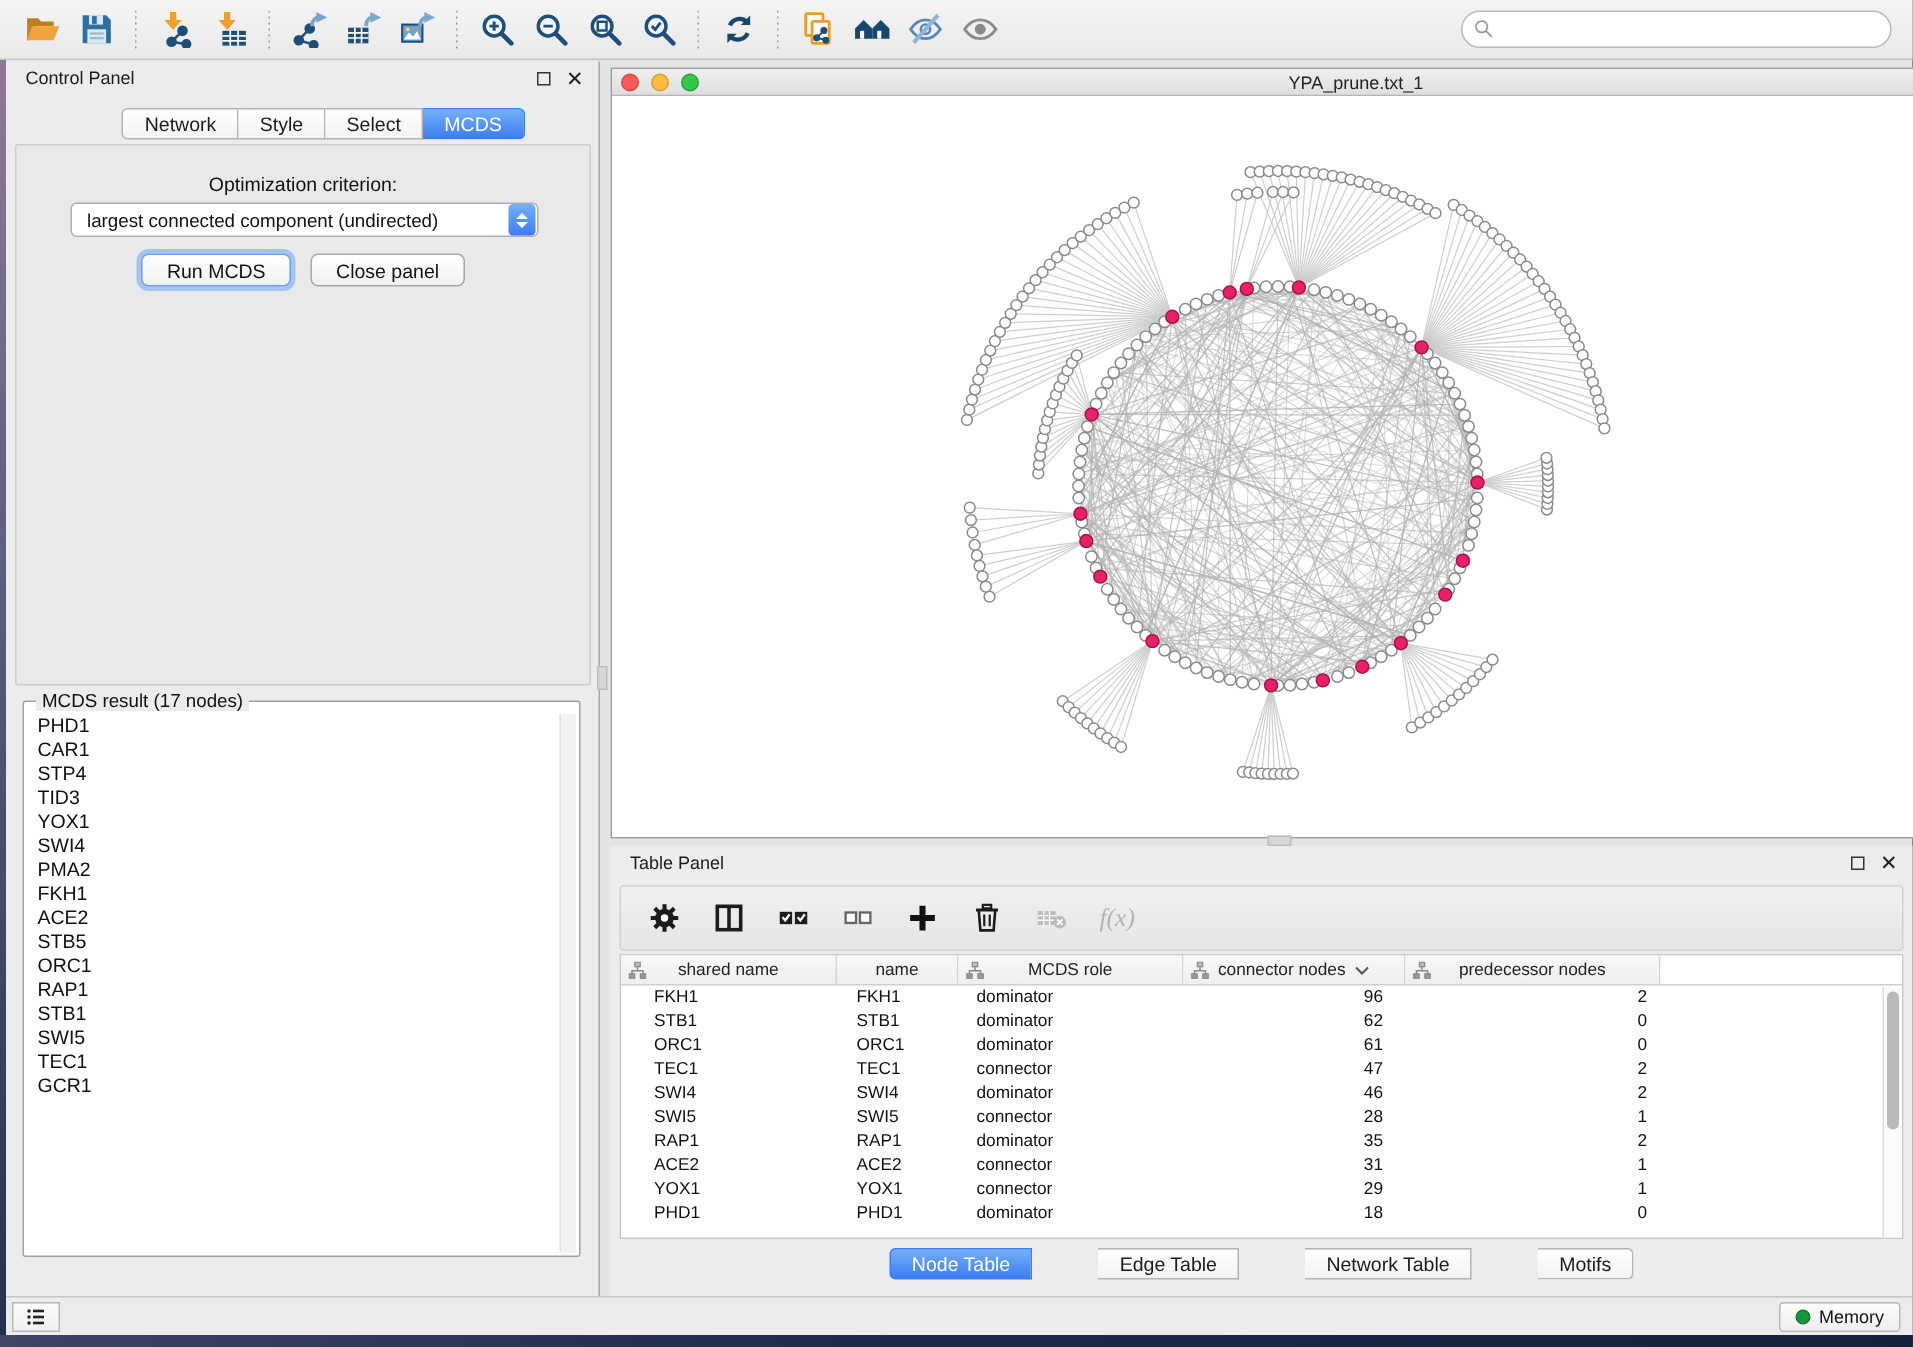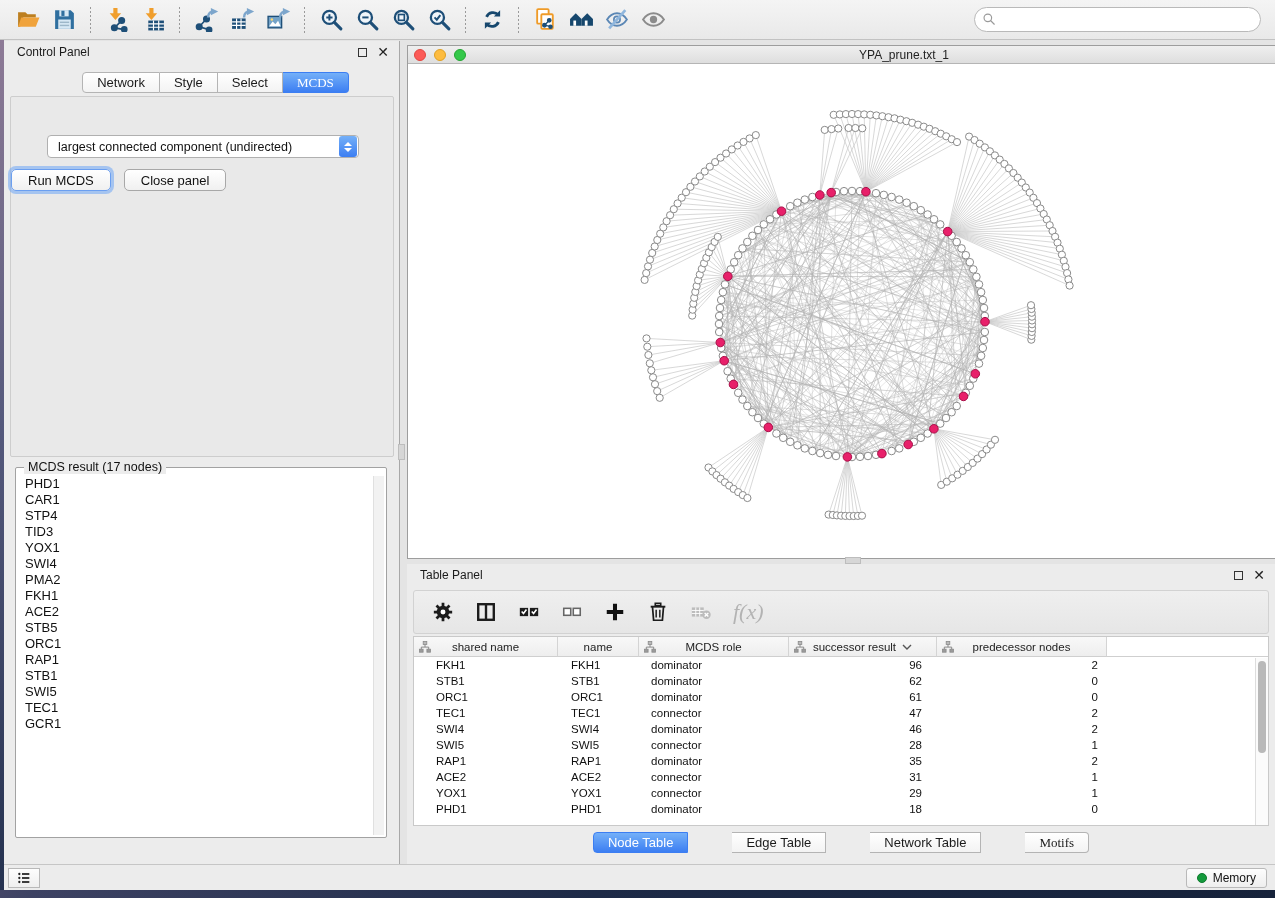--- a/index.html
+++ b/index.html
@@ -31,34 +31,34 @@
   .win-float { width:9px; height:9px; border:1.5px solid #333; margin-right:10px; }
   .win-close { font-size:14px; font-weight:bold; color:#222; line-height:9px; }
 
   
   .control-panel { position:absolute; left:4px; top:41px; width:396px; height:823px;
     background:#ececec; border-right:1px solid #a8a8a8; }
   .cp-tabs { position:absolute; left:0; top:31px; width:100%; display:flex; justify-content:center;margin-left:14px; }
   .seg-tab { height:21px; padding:0 14px; display:flex; align-items:center; font-size:13px;
     background:linear-gradient(#ffffff,#f3f3f3); border:1px solid #b4b4b4; border-left:none; color:#1b1b1b; }
   .seg-tab:first-child { border-left:1px solid #b4b4b4; border-radius:4px 0 0 4px; }
-  .seg-tab:last-child { border-radius:0 4px 4px 0;font-family:Liberation Serif, serif; }
+  .seg-tab:last-child { border-radius:0 4px 4px 0; }
   .seg-tab.sel { background:linear-gradient(#74b0f8,#3c7ef2); color:#fff; border-color:#3c7ef2; }
   .cp-inner { position:absolute; left:6px; top:55px; width:384px; height:361px;
     background:#e9e9e9; border:1px solid #cdcdcd; border-radius:2px; }
   .crit-label { text-align:center; margin-top:18px; font-size:13px; color:#111; }
   .dropdown { position:absolute; left:36px; top:38px; width:312px; height:23px; background:#fff;
     border:1px solid #b0b0b0; border-radius:4px; display:flex; align-items:center; font-size:12.5px; }
   .dropdown .val { flex:1; padding-left:10px; color:#111; }
   .dd-stepper { width:18px; height:21px; margin-right:1px; border-radius:3px;
     background:linear-gradient(#74b0f8,#3c7ef2); display:flex; flex-direction:column;
     align-items:center; justify-content:center; gap:2px; }
   .dd-stepper i { width:0; height:0; border-left:4px solid transparent; border-right:4px solid transparent; }
   .dd-up { border-bottom:4px solid #fff; } .dd-down { border-top:4px solid #fff; }
-  .btn-row { position:absolute; left:0; top:72px; width:100%; display:flex; gap:13px; }
+  .btn-row { position:absolute; left:0; top:72px; width:100%; display:flex; justify-content:center; gap:13px; }
   .mac-btn { height:22px; padding:0 16px; font-size:13px; color:#111;
     background:linear-gradient(#ffffff,#f0f0f0); border:1px solid #a8a8a8; border-radius:5px; }
   .mac-btn.focused { border-color:#6b9ff0; box-shadow:0 0 0 3px rgba(110,165,245,.55); }
   .result-group { position:absolute; left:11px; top:426px; width:372px; height:371px;
     border:1px solid #a2a2a2; border-radius:2px; background:#fff; }
   .result-legend { position:absolute; left:8px; top:-8px; background:#ececec; padding:0 4px;
     font-size:12.5px; color:#111; }
   .result-list { position:absolute; left:2px; top:8px; right:14px; bottom:2px; overflow:hidden;
     font-size:13px; line-height:16px; color:#111; padding-left:7px; }
   .result-scroll { position:absolute; right:2px; top:8px; width:11px; bottom:2px;
@@ -84,21 +84,21 @@
   .net-canvas { position:absolute; left:0; top:19px; right:0; bottom:0; background:#fff; }
 
   
   .table-panel { position:absolute; left:407px; top:564px; width:868px; height:300px; background:#ececec; }
   .tp-toolbar { position:absolute; left:6px; top:26px; right:6px; height:44px;
     background:linear-gradient(#efefef,#e6e6e6); border:1px solid #d2d2d2; border-radius:3px;
     display:flex; align-items:center; gap:21px; padding-left:18px; }
   .tp-toolbar .tbi { display:flex; align-items:center; justify-content:center; }
   .tp-toolbar svg { width:22px; height:22px; }
   .fx-glyph { font-family:"Liberation Serif","DejaVu Serif",serif; font-style:italic;
-    font-size:22px; color:#b3b3b3; }
+    font-size:17px; color:#b3b3b3; }
   .tp-grid { position:absolute; left:6px; top:72px; right:6px; height:190px; background:#fff;
     border:1px solid #c9c9c9; }
   .tp-header { display:grid; grid-template-columns:144px 81px 150px 148px 170px 1fr; height:20px; }
   .tp-header .hc { position:relative; display:flex; align-items:center; justify-content:center;
     background:linear-gradient(#f8f8f8,#eeeeee); border-right:1px solid #d4d4d4;
     border-bottom:1px solid #cfcfcf; font-size:11.5px; color:#222; gap:4px;text-align:right; }
   .tp-header .hc.blank { background:#fff; border-right:none; }
   .hc .tree { position:absolute; left:5px; top:4px; width:12px; height:12px; }
   .hc .sortchev { width:10px; height:6px; margin-left:2px; }
   .tp-rows .tr { display:grid; grid-template-columns:144px 81px 150px 148px 170px 1fr; height:16px;
@@ -291,20 +291,21 @@
       <span class="win-float"></span>
       <span class="win-close">✕</span>
     </div>
     <div class="cp-tabs" id="cp-tabs">
         <div class="seg-tab">Network</div>
         <div class="seg-tab">Style</div>
         <div class="seg-tab">Select</div>
         <div class="seg-tab sel">MCDS</div>
       </div>
     <div class="cp-inner">
+      <div class="crit-label">Optimization criterion:</div>
       <div class="dropdown">
         <span class="val">largest connected component (undirected)</span>
         <span class="dd-stepper">
           <i class="dd-up"></i>
             <i class="dd-down"></i>
         </span>
       </div>
       <div class="btn-row">
         <button class="mac-btn focused">Run MCDS</button>
         <button class="mac-btn">Close panel</button>
@@ -1223,21 +1224,21 @@
           </div>
           <div class="hc">
             <span class="tree"><svg viewBox="0 0 12 12">
                 <g>
                   <rect x="4.2" y="0.5" width="3.6" height="3" fill="#b9b9b9" stroke="#8a8a8a" stroke-width=".8"></rect>
                   <rect x="0.5" y="8.2" width="3.6" height="3" fill="#9a9a9a" stroke="#8a8a8a" stroke-width=".8"></rect>
                   <rect x="7.9" y="8.2" width="3.6" height="3" fill="#9a9a9a" stroke="#8a8a8a" stroke-width=".8"></rect>
                   <path d="M6 3.5v2.6M2.3 8.2V6.1h7.4v2.1" fill="none" stroke="#8a8a8a" stroke-width="1"></path>
                 </g>
               </svg></span>
-            <span>successor result</span>
+            <span>connector nodes</span>
             <svg class="sortchev" viewBox="0 0 10 6">
               <path d="M1 1l4 4 4-4" fill="none" stroke="#555" stroke-width="1.4"></path>
             </svg>
           </div>
           <div class="hc">
             <span class="tree"><svg viewBox="0 0 12 12">
                 <g>
                   <rect x="4.2" y="0.5" width="3.6" height="3" fill="#b9b9b9" stroke="#8a8a8a" stroke-width=".8"></rect>
                   <rect x="0.5" y="8.2" width="3.6" height="3" fill="#9a9a9a" stroke="#8a8a8a" stroke-width=".8"></rect>
                   <rect x="7.9" y="8.2" width="3.6" height="3" fill="#9a9a9a" stroke="#8a8a8a" stroke-width=".8"></rect>

